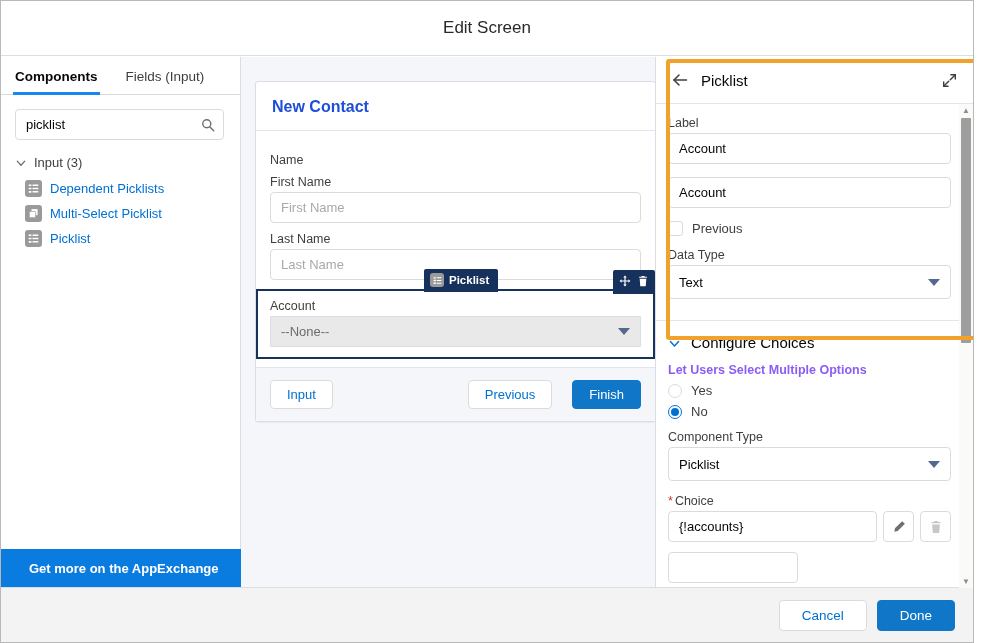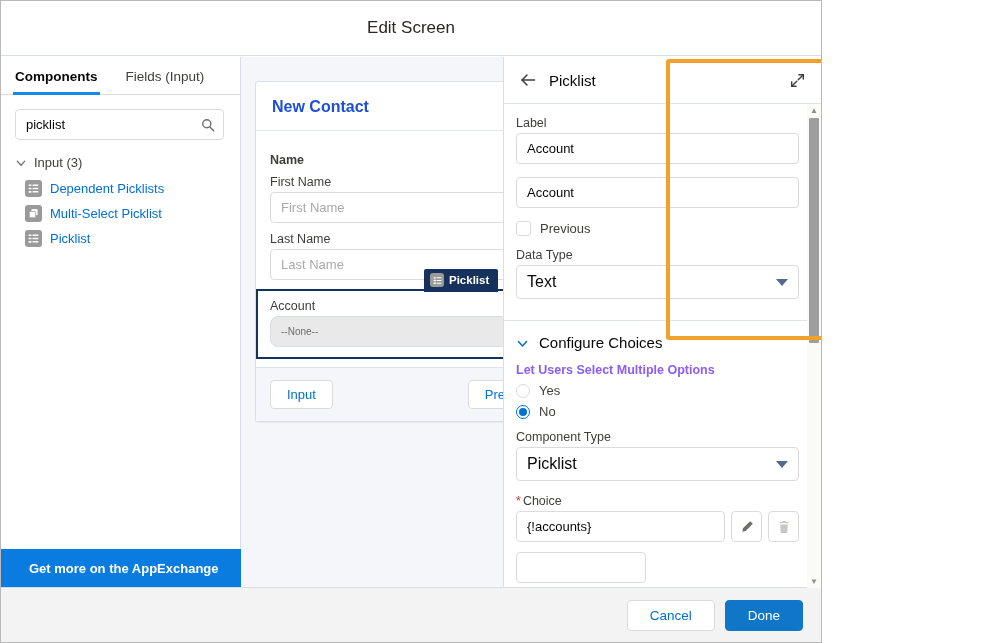--- a/index.html
+++ b/index.html
@@ -4,21 +4,21 @@
 <style>
   * { box-sizing: border-box; margin: 0; padding: 0; }
   html, body {
     width: 990px; height: 643px;
     font-family: "Liberation Sans", sans-serif;
     background: #ffffff;
     overflow: hidden;
   }
   .window {
     position: relative;
-    width: 822px; height: 643px;
+    width: 974px; height: 643px;
     background: #ffffff;
     border: 1px solid #b9b9b9;
     overflow: hidden;
   }
 
   
   .titlebar {
     height: 55px;
     background: #ffffff;
     display: flex;
@@ -177,21 +177,21 @@
     font-size: 16px;
     font-weight: bold;
     color: #1d4ed8;
   }
   .screen-body {
     padding: 22px 14px 8px 14px;
     position: relative;
   }
   .section-label {
     font-size: 12.5px;
-    font-weight: bold;
+    font-weight: normal;
     color: #3e3e3c;
     margin-bottom: 8px;
   }
   .fld { margin-bottom: 9px; }
   .fld-label {
     font-size: 12.5px;
     color: #3e3e3c;
     margin-bottom: 3px;
   }
   .fld-input {
@@ -211,23 +211,23 @@
     position: relative;
     margin: 0 -14px;
     border: 2px solid #16325c;
     padding: 8px 12px 10px 12px;
     background: #fff;
   }
   .selected-comp .fld-label { color: #3e3e3c; }
   .picklist-select {
     height: 31px;
     border: 1px solid #d8dde6;
-    border-radius: 8px;
+    border-radius: 1px;
     background: #e9e9e9;
-    font-size: 10px;
+    font-size: 13px;
     color: #6c6c6c;
     display: flex;
     align-items: center;
     justify-content: space-between;
     padding: 0 10px;
   }
   .picklist-select .caret {
     width: 0; height: 0;
     border-left: 6px solid transparent;
     border-right: 6px solid transparent;
@@ -343,21 +343,21 @@
     display: flex;
     align-items: center;
     padding: 0 10px;
     margin-bottom: 13px;
   }
   .p-select {
     height: 31px;
     border: 1px solid #dddbda;
     border-radius: 4px;
     background: #fff;
-    font-size: 16px;
+    font-size: 13px;
     color: #080707;
     display: flex;
     align-items: center;
     justify-content: space-between;
     padding: 16px 10px;
     margin-bottom: 13px;
     cursor: pointer;
     text-align: right;
   }
   .p-select .caret {

